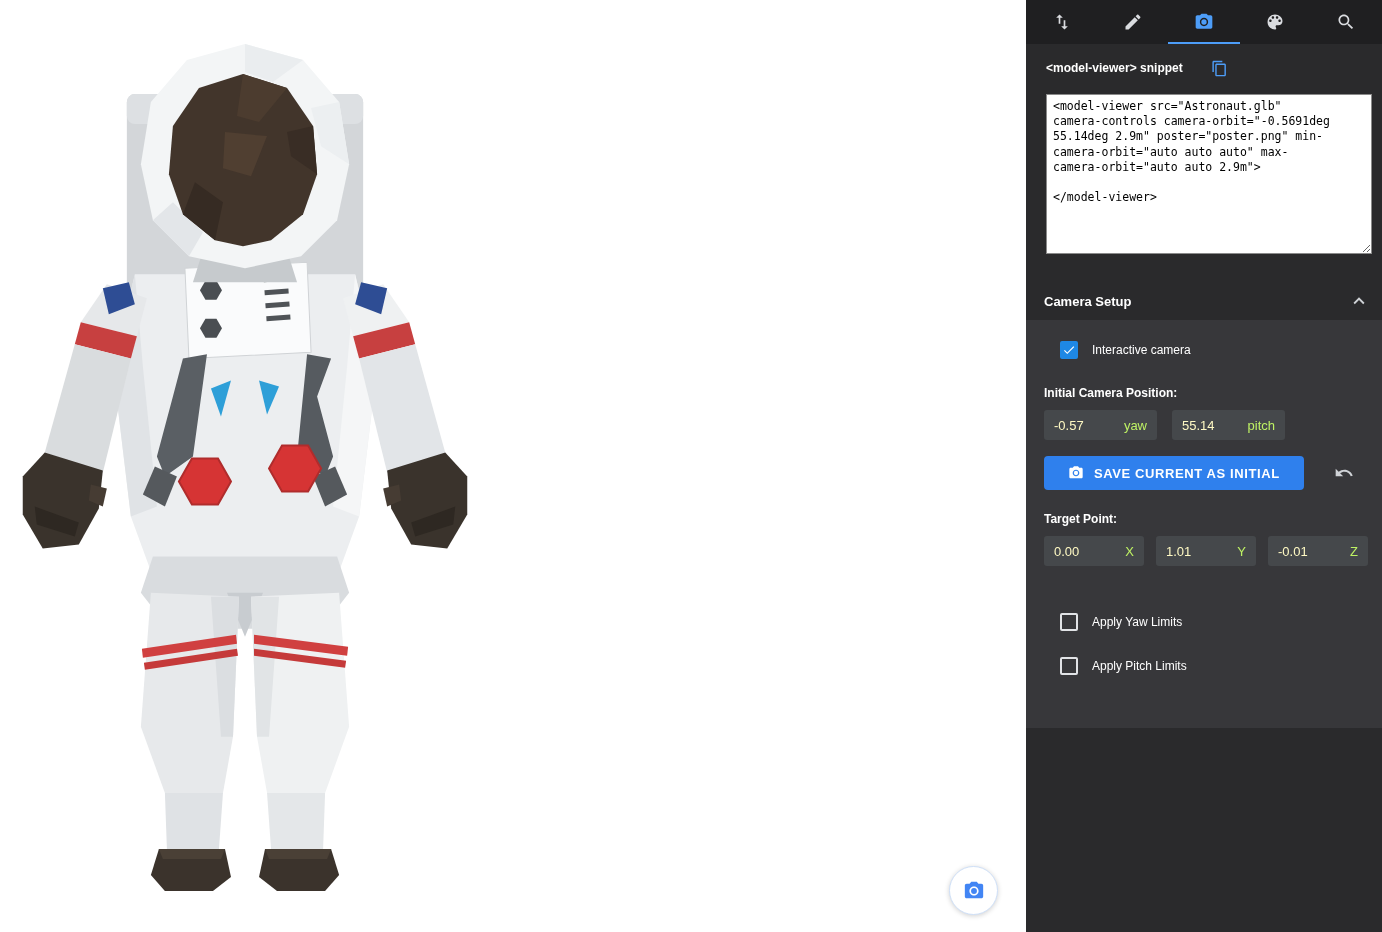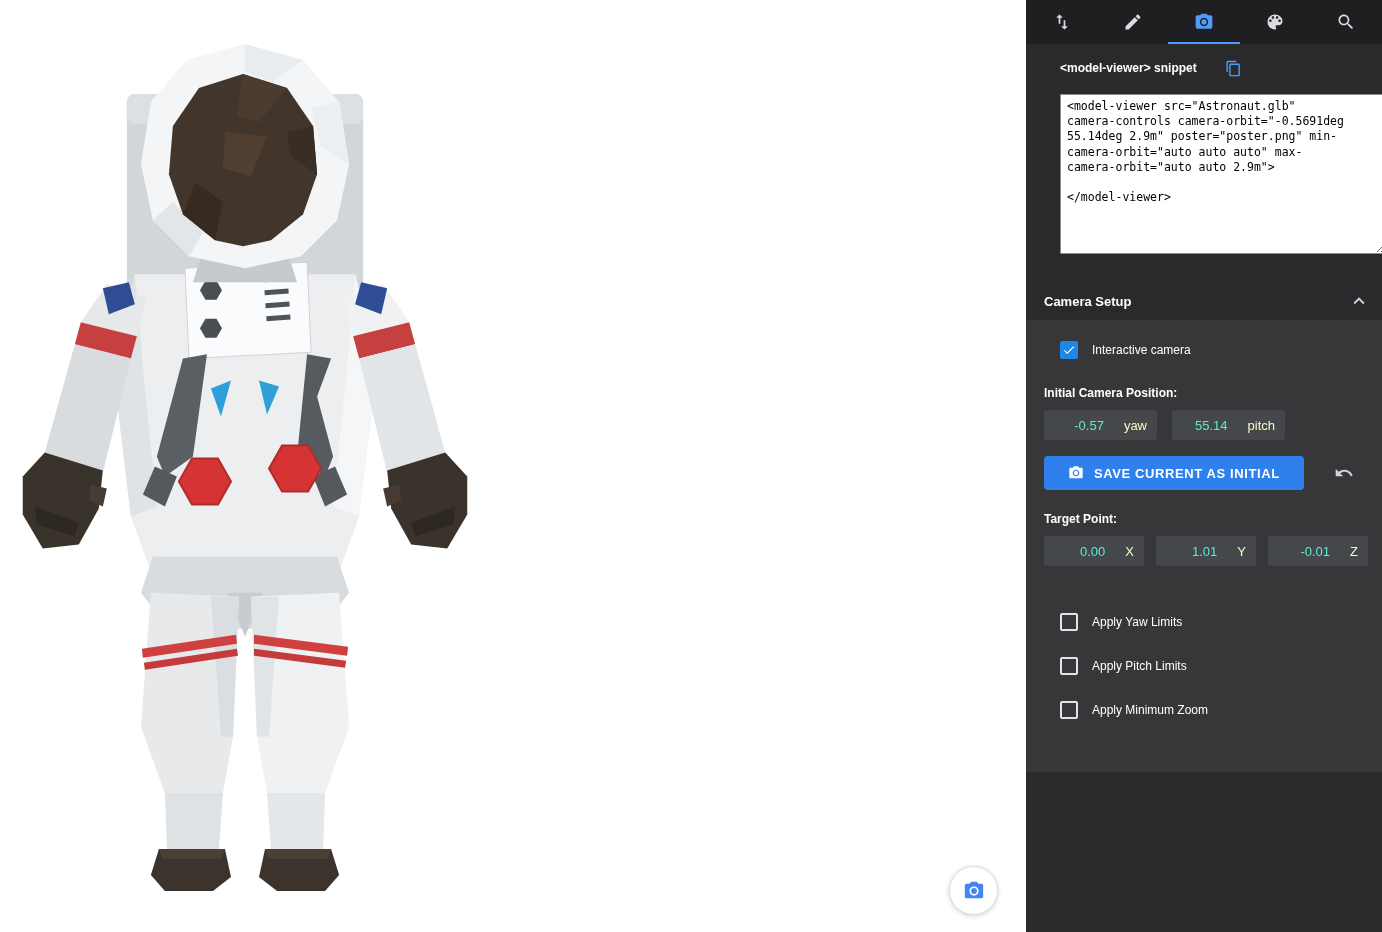--- a/index.html
+++ b/index.html
@@ -18,21 +18,21 @@
 
   
   .panel { width:356px; height:932px; background:#2a2a2c; color:#fff; display:flex; flex-direction:column; }
 
   .toolbar { height:44px; background:#1f1f21; display:flex; flex:none; }
   .tab { flex:1; position:relative; display:flex; align-items:center; justify-content:center; cursor:pointer; }
   .tab svg { width:20px; height:20px; fill:#dadce0; }
   .tab.active svg { fill:#4d9df8; }
   .tab.active::after { content:""; position:absolute; left:0; right:0; bottom:0; height:2px; background:#4d9df8; }
 
-  .snippet-section { padding:12px 12px 24px 34px; flex:none; }
+  .snippet-section { padding:12px 12px 24px 20px; flex:none; }
   .snippet-head { display:flex; align-items:center; gap:26px; height:24px; margin-bottom:14px; }
   .snippet-title { font-size:12px; font-weight:bold; color:#fff; }
   .copy-btn { background:none; border:none; cursor:pointer; padding:2px; display:flex; }
   .copy-btn svg { width:17px; height:17px; fill:#4d9df8; }
   .code { width:326px; height:160px; background:#fff; color:#000; border:1px solid #8a8a8a;
           font-family:"DejaVu Sans Mono", monospace; font-size:11.5px; line-height:1.32;
           padding:4px 6px; resize:both; }
 
   .section-header { height:38px; flex:none; display:flex; align-items:center; justify-content:space-between;
                     padding:0 12px 0 18px; background:#2a2a2c; cursor:pointer; }
@@ -50,22 +50,22 @@
   .checkbox.checked svg { display:block; }
   .check-label { font-size:12px; color:#fff; }
 
   .field-label { font-size:12px; font-weight:bold; color:#fff; margin:14px 0 10px 0; }
   .field-row { display:flex; gap:15px; }
   .field-row.three { gap:12px; }
   .field { display:flex; align-items:center; width:113px; height:30px; background:#45484b;
            border-radius:3px; padding:0 10px; cursor:text; }
   .field-row.three .field { width:100px; }
   .field input { flex:1; min-width:0; background:transparent; border:none; outline:none;
-                 color:#5eead4; font-size:13px; font-family:"Liberation Sans", sans-serif;text-align:right; }
-  .suffix { color:#fef9c3; font-size:13px; margin-left:20px; flex:none; }
+                 color:#fef9c3; font-size:13px; font-family:"Liberation Sans", sans-serif; }
+  .suffix { color:#bef264; font-size:13px; margin-left:20px; flex:none; }
 
   .btn-row { display:flex; align-items:center; margin-top:16px; }
   .save-btn { display:flex; align-items:center; gap:10px; height:34px; padding:0 24px;
               background:#2f80ed; border:none; border-radius:4px; color:#fff;
               font-size:13px; font-weight:bold; letter-spacing:.6px; cursor:pointer;
               font-family:"Liberation Sans", sans-serif; }
   .save-btn svg { width:16px; height:16px; fill:#fff; }
   .icon-btn { margin-left:auto; margin-right:6px; background:none; border:none; cursor:pointer; padding:4px; display:flex; }
   .icon-btn svg { width:20px; height:20px; fill:#cfd2d6; }
 
@@ -283,23 +283,17 @@
           
         </span>
         <span class="check-label">Apply Yaw Limits</span>
       </div>
       <div class="check-row">
         <span class="checkbox">
           
         </span>
         <span class="check-label">Apply Pitch Limits</span>
       </div>
-      <div class="check-row">
-        <span class="checkbox">
-          
-        </span>
-        <span class="check-label">Apply Minimum Zoom</span>
-      </div>
     </div>
 
     <div class="panel-filler"></div>
   </aside>
 </div>
 
 </body></html>

